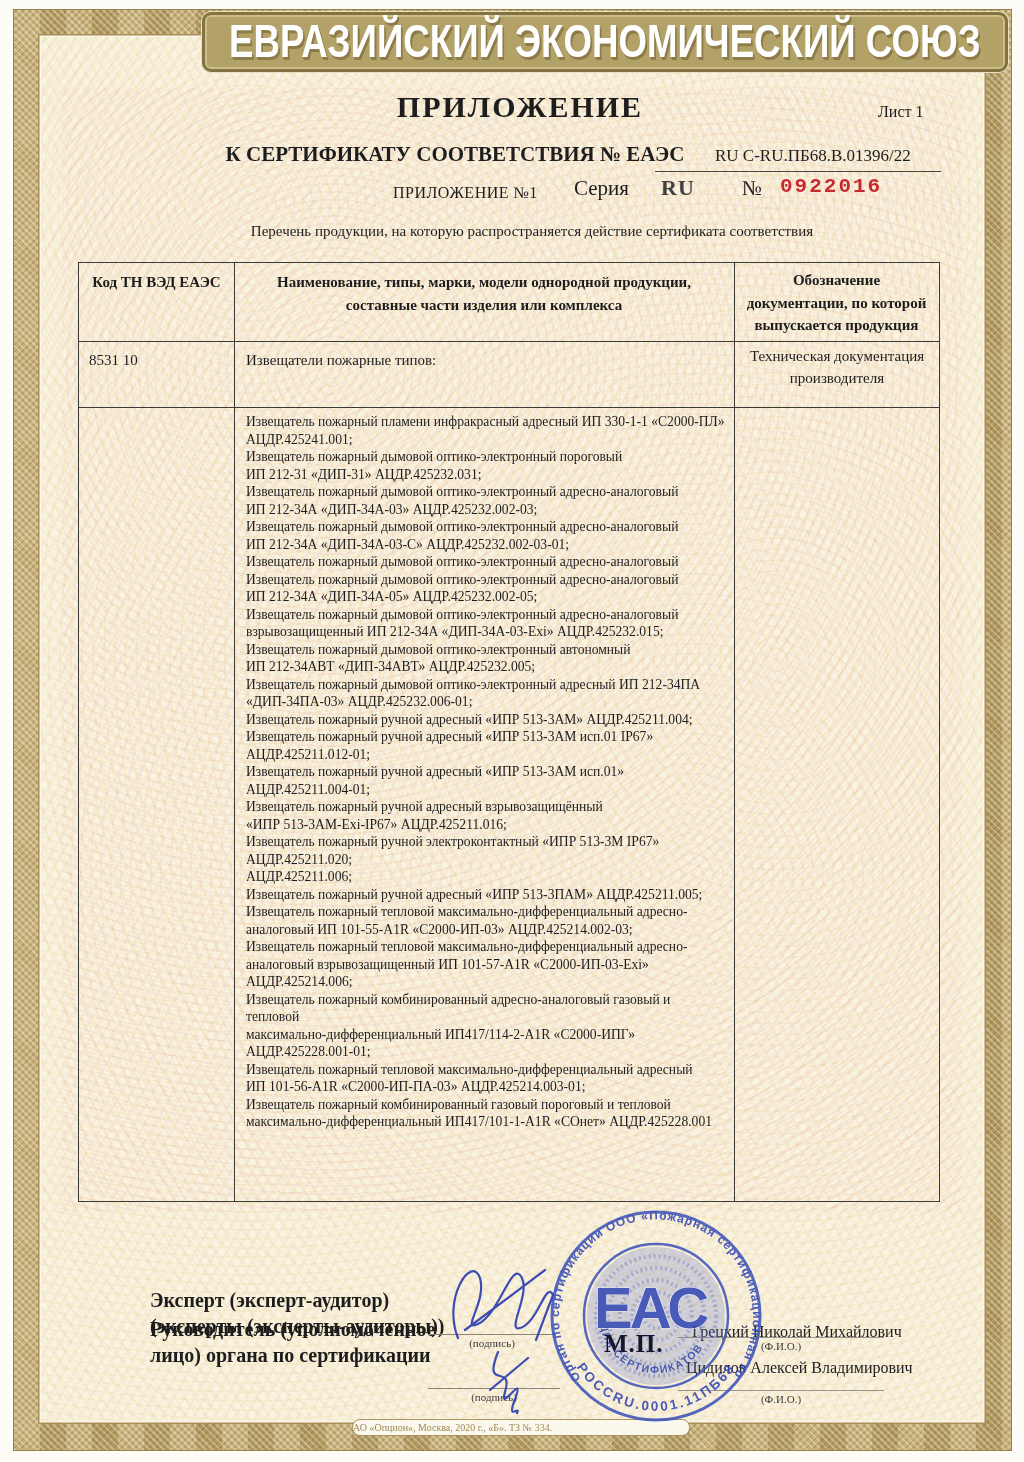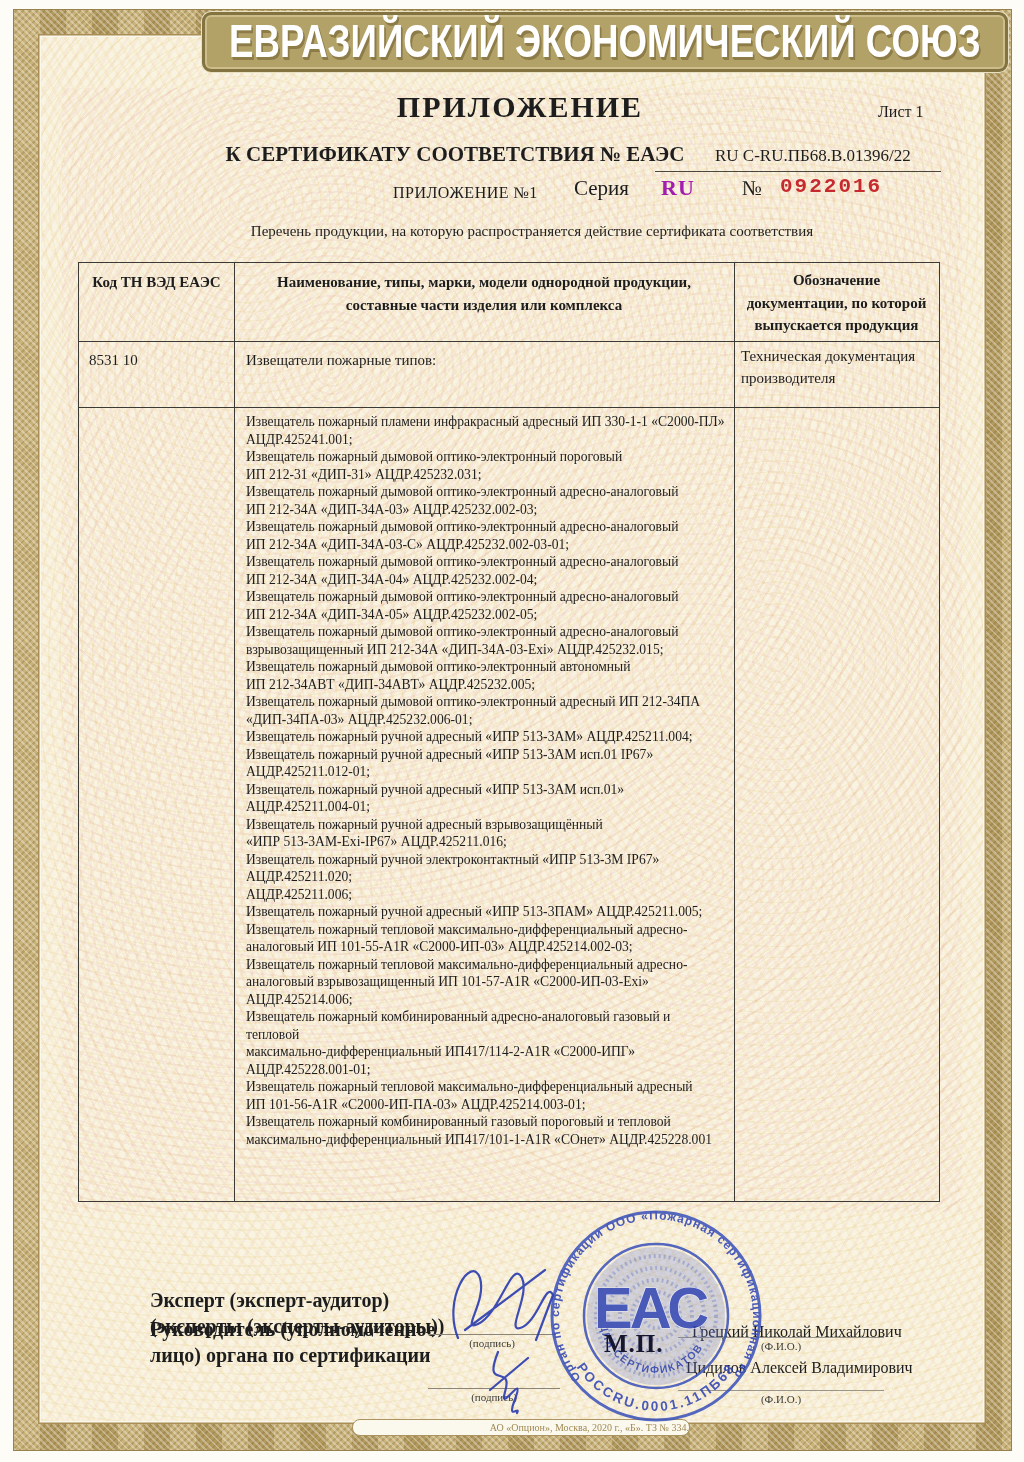--- a/index.html
+++ b/index.html
@@ -37,37 +37,37 @@
 
   
   .abs{position:absolute;}
   .title{left:95px;top:90px;width:850px;text-align:center;font-size:30px;font-weight:bold;letter-spacing:2px;}
   .sheet-no{left:878px;top:103px;font-size:16px;}
   .subtitle{left:155px;top:142px;width:600px;text-align:center;font-size:21px;font-weight:bold;}
   .cert-no{left:702px;top:146px;font-size:17px;white-space:nowrap;margin-left:13px;}
   .cert-line{left:655px;top:171px;width:286px;border-top:1.5px solid #4a463c;height:0;}
   .appendix-no{left:393px;top:184px;font-size:16px;letter-spacing:0.5px;}
   .series-label{left:574px;top:176px;font-size:21px;}
-  .series-value{left:661px;top:175px;font-size:22px;font-weight:bold;color:#a21caf;letter-spacing:1px;}
+  .series-value{left:661px;top:175px;font-size:22px;font-weight:bold;color:#404040;letter-spacing:1px;}
   .num-sign{left:742px;top:176px;font-size:21px;}
   .num-value{left:780px;top:175px;font-family:"Liberation Mono",monospace;font-size:21px;font-weight:bold;color:#c62a2e;letter-spacing:2px;}
   .intro{left:62px;top:223px;width:940px;text-align:center;font-size:15px;}
 
   
   .ctable{position:absolute;left:78px;top:262px;width:860px;height:938px;border:1.5px solid #3c3a34;}
   .col-line{position:absolute;top:0;bottom:0;width:0;border-left:1.2px solid #3c3a34;}
   .row-line{position:absolute;left:0;right:0;height:0;border-top:1.2px solid #3c3a34;}
   .cell{position:absolute;font-size:15px;line-height:1.55;}
   .hc{font-weight:bold;text-align:center;white-space:pre-line;}
   .h1{left:0;top:8px;width:155px;}
   .h2{left:155px;top:8px;width:500px;}
   .h3{left:655px;top:6px;width:205px;line-height:1.5;}
   .r1c1{left:10px;top:86px;width:140px;}
   .r1c2{left:167px;top:86px;width:480px;}
-  .r1c3{left:662px;top:83px;width:192px;line-height:1.45;}
+  .r1c3{left:662px;top:83px;width:192px;line-height:1.45;text-align:center;}
   .products{left:167px;top:150px;width:482px;font-size:13.6px;line-height:17.5px;}
   .products .list-line{white-space:nowrap;}
 
   
   .lbl{font-size:20px;font-weight:bold;white-space:pre-line;line-height:1.28;}
   .head-label{left:150px;top:1317px;width:350px;}
   .expert-label{left:150px;top:1288px;width:360px;}
   .sig-line{height:0;border-top:1px solid #8a8578;}
   .sig-line1{left:428px;top:1334px;width:128px;}
   .sig-line2{left:428px;top:1388px;width:132px;}
@@ -83,21 +83,21 @@
   .cap-fio2{left:678px;top:1393px;width:206px;}
   .mp{left:604px;top:1330px;font-size:25px;font-weight:bold;color:#16172e;letter-spacing:1px;z-index:7;}
 
   
   .stamp{position:absolute;left:544px;top:1204px;width:224px;height:224px;z-index:5;opacity:0.88;}
   .ink{position:absolute;left:420px;top:1240px;width:210px;height:185px;z-index:6;}
 
   
   .imprint{position:absolute;left:352px;top:1419px;width:336px;height:15px;z-index:3;
     background:#fbf8ee;border:1px solid #ab9460;border-radius:8px;
-    font-size:10px;color:#a08a54;text-align:right;line-height:15px;white-space:nowrap;}
+    font-size:10px;color:#a08a54;text-align:left;line-height:15px;white-space:nowrap;}
 </style>
 </head>
 <body>
 
 <div class="sheet">
 
   <div class="frame"></div>
   <div class="inner"></div>
   <div class="tint-pink"></div>
 
@@ -137,21 +137,20 @@
     <div class="cell products">
         <div class="list-line">Извещатель пожарный пламени инфракрасный адресный ИП 330-1-1 «С2000-ПЛ»</div>
         <div class="list-line">АЦДР.425241.001;</div>
         <div class="list-line">Извещатель пожарный дымовой оптико-электронный пороговый</div>
         <div class="list-line">ИП 212-31 «ДИП-31» АЦДР.425232.031;</div>
         <div class="list-line">Извещатель пожарный дымовой оптико-электронный адресно-аналоговый</div>
         <div class="list-line">ИП 212-34А «ДИП-34А-03» АЦДР.425232.002-03;</div>
         <div class="list-line">Извещатель пожарный дымовой оптико-электронный адресно-аналоговый</div>
         <div class="list-line">ИП 212-34А «ДИП-34А-03-С» АЦДР.425232.002-03-01;</div>
         <div class="list-line">Извещатель пожарный дымовой оптико-электронный адресно-аналоговый</div>
-        <div class="list-line">ИП 212-34А «ДИП-34А-04» АЦДР.425232.002-04;</div>
         <div class="list-line">Извещатель пожарный дымовой оптико-электронный адресно-аналоговый</div>
         <div class="list-line">ИП 212-34А «ДИП-34А-05» АЦДР.425232.002-05;</div>
         <div class="list-line">Извещатель пожарный дымовой оптико-электронный адресно-аналоговый</div>
         <div class="list-line">взрывозащищенный ИП 212-34А «ДИП-34А-03-Exi» АЦДР.425232.015;</div>
         <div class="list-line">Извещатель пожарный дымовой оптико-электронный автономный</div>
         <div class="list-line">ИП 212-34АВТ «ДИП-34АВТ» АЦДР.425232.005;</div>
         <div class="list-line">Извещатель пожарный дымовой оптико-электронный адресный ИП 212-34ПА</div>
         <div class="list-line">«ДИП-34ПА-03» АЦДР.425232.006-01;</div>
         <div class="list-line">Извещатель пожарный ручной адресный «ИПР 513-3АМ» АЦДР.425211.004;</div>
         <div class="list-line">Извещатель пожарный ручной адресный «ИПР 513-3АМ исп.01 IP67»</div>

